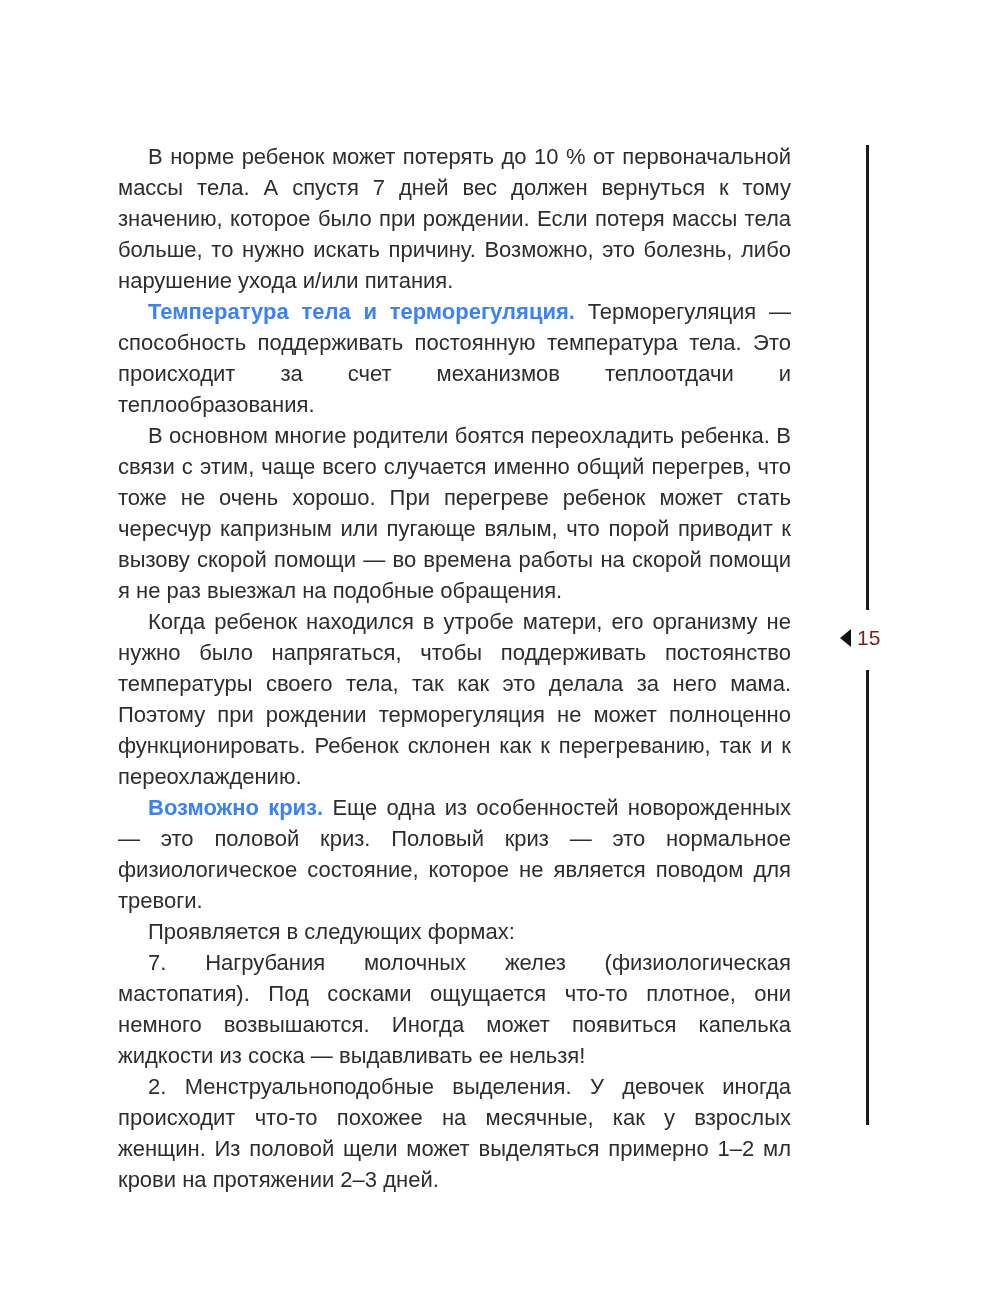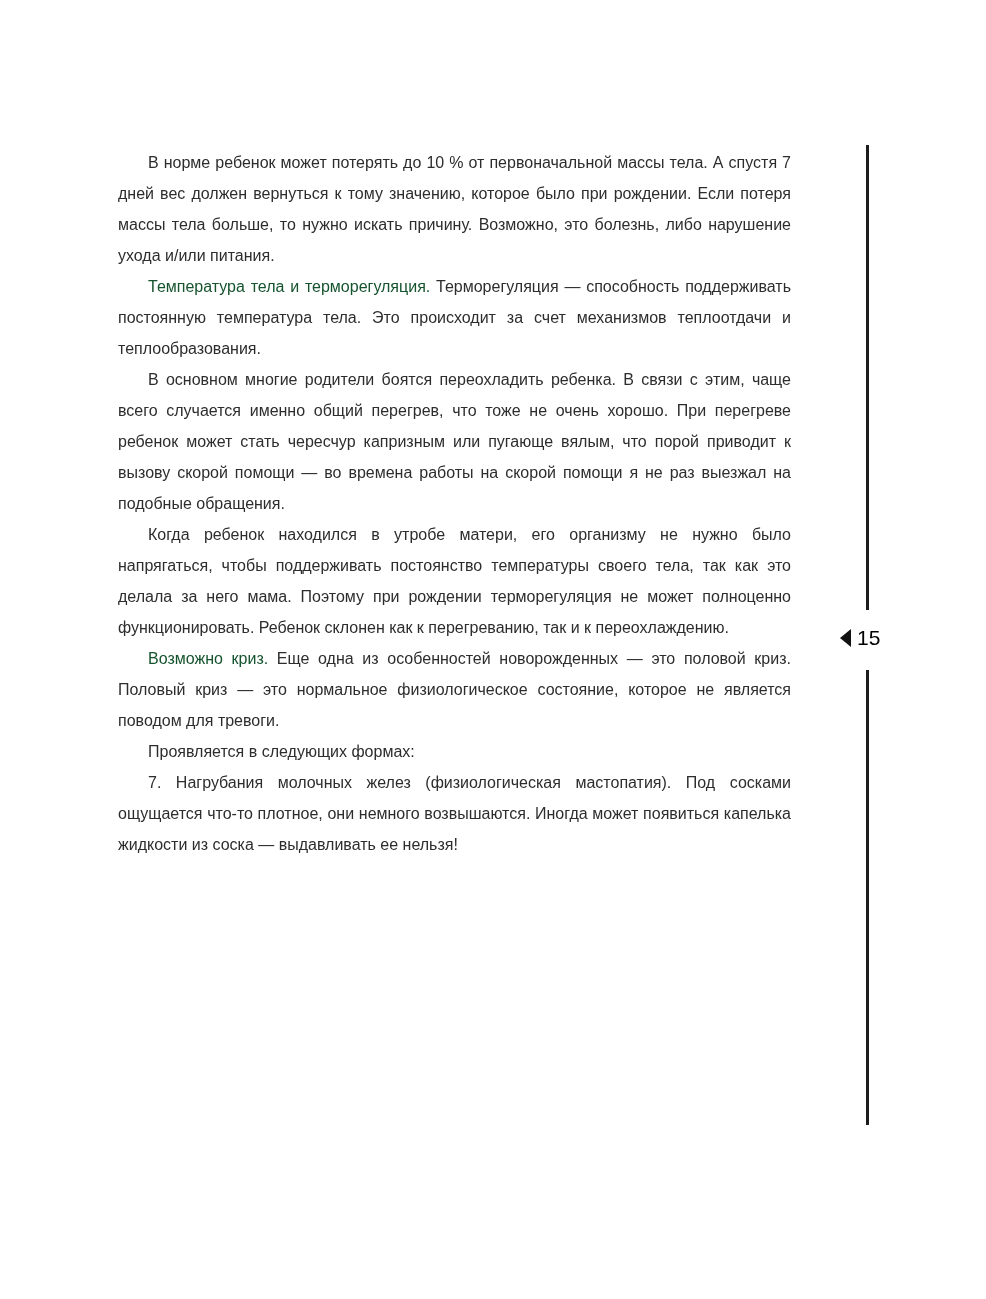--- a/index.html
+++ b/index.html
@@ -11,35 +11,35 @@
     width: 986px;
     height: 1299px;
     position: relative;
     font-family: "Liberation Sans", "DejaVu Sans", sans-serif;
     color: #2d2d2d;
     overflow: hidden;
   }
   .text-block {
     position: absolute;
     left: 118px;
-    top: 147px;
+    top: 141px;
     width: 673px;
-    font-size: 16px;
+    font-size: 22px;
     line-height: 31px;
     text-align: justify;
     hyphens: auto;
     -webkit-hyphens: auto;
   }
   .text-block p {
     margin: 0;
     text-indent: 30px;
   }
   .text-block p b {
-    font-weight: normal;
-    color: #14532d;
+    font-weight: bold;
+    color: #3b82f6;
   }
   .rule {
     position: absolute;
     left: 866px;
     width: 3px;
     background: #1c1c1c;
   }
   .rule-top    { top: 145px; height: 465px; }
   .rule-bottom { top: 670px; height: 455px; }
   .page-marker {
@@ -53,34 +53,35 @@
   }
   .marker-triangle {
     width: 0;
     height: 0;
     border-top: 9px solid transparent;
     border-bottom: 9px solid transparent;
     border-right: 11px solid #111111;
   }
   .page-number {
     font-size: 21px;
-    color: #000000;
+    color: #7f1d1d;
   }
 </style>
 </head>
 <body>
 
 <div class="text-block">
   <p><b></b><span>В норме ребенок может потерять до 10 % от первоначальной массы тела. А спустя 7 дней вес должен вернуться к тому значению, которое было при рождении. Если потеря массы тела больше, то нужно искать причину. Возможно, это болезнь, либо нарушение ухода и/или питания.</span></p>
   <p><b>Температура тела и терморегуляция.</b><span> Терморегуляция — способность поддерживать постоянную температура тела. Это происходит за счет механизмов теплоотдачи и теплообразования.</span></p>
   <p><b></b><span>В основном многие родители боятся переохладить ребенка. В связи с этим, чаще всего случается именно общий перегрев, что тоже не очень хорошо. При перегреве ребенок может стать чересчур капризным или пугающе вялым, что порой приводит к вызову скорой помощи — во времена работы на скорой помощи я не раз выезжал на подобные обращения.</span></p>
   <p><b></b><span>Когда ребенок находился в утробе матери, его организму не нужно было напрягаться, чтобы поддерживать постоянство температуры своего тела, так как это делала за него мама. Поэтому при рождении терморегуляция не может полноценно функционировать. Ребенок склонен как к перегреванию, так и к переохлаждению.</span></p>
   <p><b>Возможно криз.</b><span> Еще одна из особенностей новорожденных — это половой криз. Половый криз — это нормальное физиологическое состояние, которое не является поводом для тревоги.</span></p>
   <p><b></b><span>Проявляется в следующих формах:</span></p>
   <p><b></b><span>7. Нагрубания молочных желез (физиологическая мастопатия). Под сосками ощущается что-то плотное, они немного возвышаются. Иногда может появиться капелька жидкости из соска — выдавливать ее нельзя!</span></p>
+  <p><b></b><span>2. Менструальноподобные выделения. У девочек иногда происходит что-то похожее на месячные, как у взрослых женщин. Из половой щели может выделяться примерно 1–2 мл крови на протяжении 2–3 дней.</span></p>
 </div>
 
 <div class="rule rule-top"></div>
 
 <div class="page-marker">
   <span class="marker-triangle"></span>
   <span class="page-number">15</span>
 </div>
 
 <div class="rule rule-bottom"></div>

